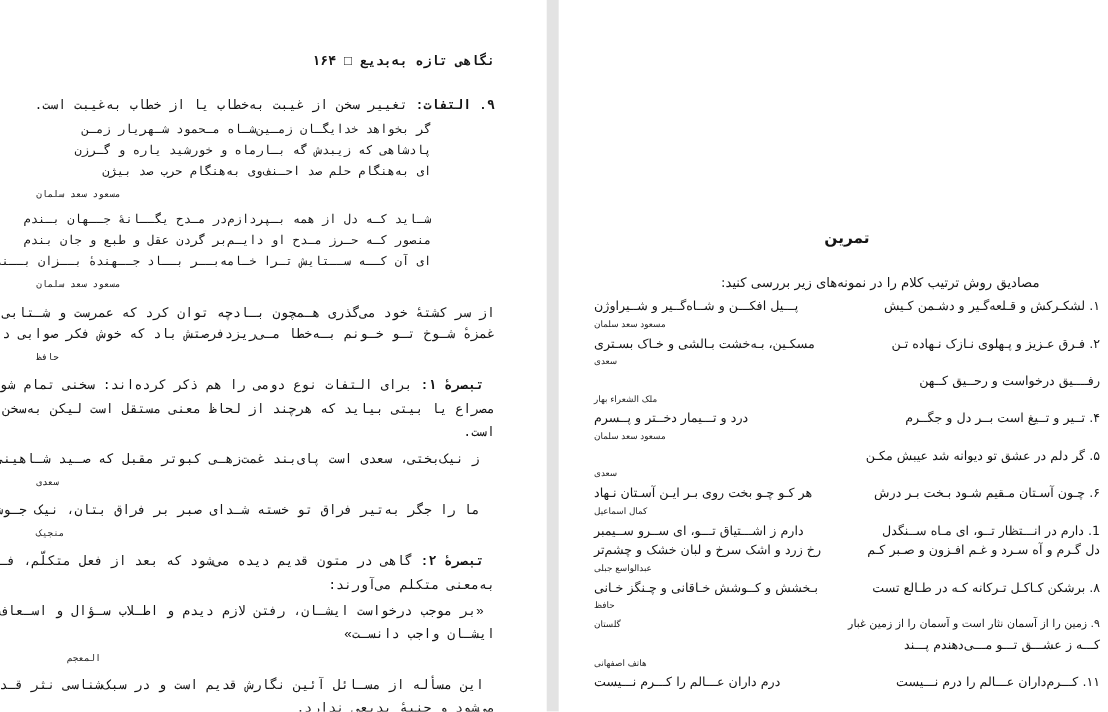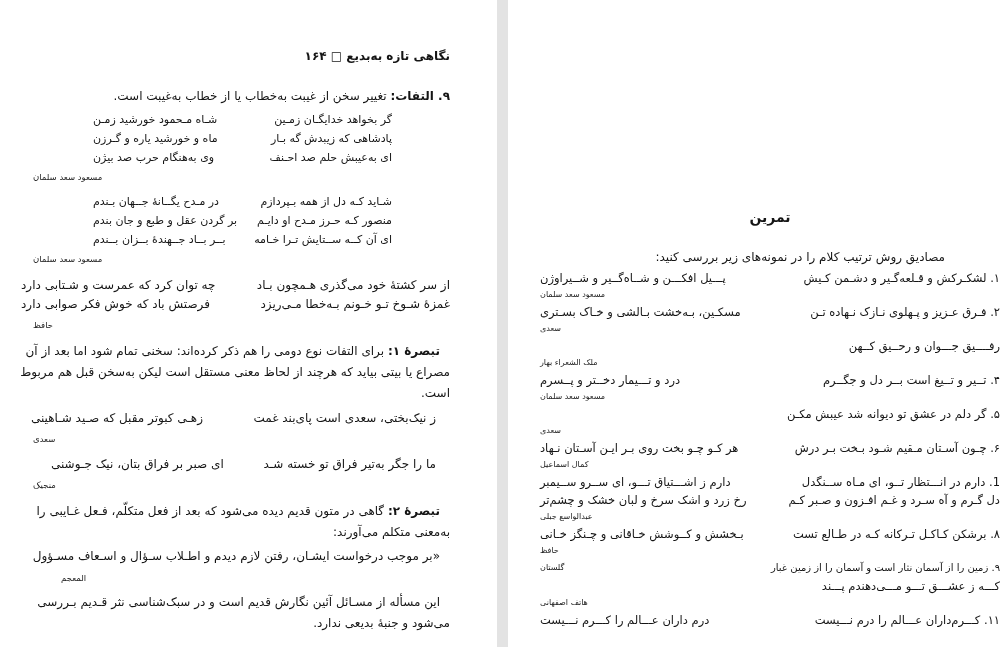--- a/index.html
+++ b/index.html
@@ -10,21 +10,21 @@
     overflow: hidden;
     font-family: "DejaVu Sans", sans-serif;
     color: #151515;
   }
   .gutter {
     position: absolute; left: 497px; top: 0;
     width: 11px; height: 647px;
     background: #e3e3e3;
   }
   .page { position: absolute; top: 0; height: 647px; background: #ffffff; }
-  .page-left  { left: 0;  width: 497px; }
+  .page-left  { left: 0;  width: 497px; font-family: Liberation Mono, monospace; }
   .page-right { left: 508px; width: 408px; }
 
   .pl-content {
     position: absolute; left: 15px; top: 0; width: 435px;
     direction: rtl;
   }
   .pr-content {
     position: absolute; left: 32px; top: 0; width: 460px;
     direction: rtl;
   }
@@ -102,28 +102,28 @@
 
       <div class="running-header">نگاهی تازه به‌بدیع □ ۱۶۴</div>
 
       <div class="prose" style="margin-top:20px;">
         <div class="line short"><span class="lbl">۹. التفات:</span><span> تغییر سخن از غیبت به‌خطاب یا از خطاب به‌غیبت است.</span></div>
       </div>
 
       <div class="poem-narrow" style="margin-top:3px;">
         <div class="couplet">
           <span class="hem">گر بخواهد خدایگـان زمـین</span>
-          <span class="hem">شـاه مـحمود خورشید زمـن</span>
+          <span class="hem">شـاه مـحمود شـهریار زمـن</span>
         </div>
         <div class="couplet">
           <span class="hem">پادشاهی که زیبدش گه بـار</span>
           <span class="hem">ماه و خورشید یاره و گـرزن</span>
         </div>
         <div class="couplet">
-          <span class="hem">ای به‌عیبش حلم صد احـنف</span>
+          <span class="hem">ای به‌هنگام حلم صد احـنف</span>
           <span class="hem">وی به‌هنگام حرب صد بیژن</span>
         </div>
       </div>
       <div class="attr" style="margin-top:3px;">مسعود سعد سلمان</div>
 
       <div class="poem-narrow" style="margin-top:7px;">
         <div class="couplet">
           <span class="hem">شـاید کـه دل از همه بـپردازم</span>
           <span class="hem">در مـدح یگــانهٔ جــهان بـندم</span>
         </div>
@@ -172,20 +172,21 @@
       </div>
       <div class="attr" style="margin-top:4px;">منجیک</div>
 
       <div class="prose" style="margin-top:8px;">
         <div class="line indent"><span class="lbl">تبصرهٔ ۲:</span><span> گاهی در متون قدیم دیده می‌شود که بعد از فعل متکلّم، فـعل غـایبی را</span></div>
         <div class="line short">به‌معنی متکلم می‌آورند:</div>
       </div>
 
       <div class="prose" style="margin-top:3px;">
         <div class="line indent">«بر موجب درخواست ایشـان، رفتن لازم دیدم و اطـلاب سـؤال و اسـعاف مسـؤول</div>
+        <div class="line short">ایشـان واجب دانسـت»</div>
       </div>
       <div class="attr" style="margin-top:4px; padding-left:46px;">المعجم</div>
 
       <div class="prose" style="margin-top:6px;">
         <div class="line indent">این مسأله از مسـائل آئین نگارش قدیم است و در سبک‌شناسی نثر قـدیم بـررسی</div>
         <div class="line short">می‌شود و جنبهٔ بدیعی ندارد.</div>
       </div>
 
     </div>
   </div>
@@ -212,21 +213,21 @@
         <div>
           <div class="couplet">
             <span class="hem">۲. فـرق عـزیز و پـهلوی نـازک نـهاده تـن</span>
             <span class="hem">مسکـین، بـه‌خشت بـالشی و خـاک بسـتری</span>
           </div>
           <div class="ex-attr">سعدی</div>
         </div>
 
         <div>
           <div class="couplet">
-            <span class="hem">رفــــیق جـــوان و رحــیق کــهن</span>
+            <span class="hem">رفــــیق درخواست و رحــیق کــهن</span>
           </div>
           <div class="ex-attr">ملک الشعراء بهار</div>
         </div>
 
         <div>
           <div class="couplet">
             <span class="hem">۴. تــیر و تــیغ است بــر دل و جگــرم</span>
             <span class="hem">درد و تـــیمار دخــتر و پــسرم</span>
           </div>
           <div class="ex-attr">مسعود سعد سلمان</div>

